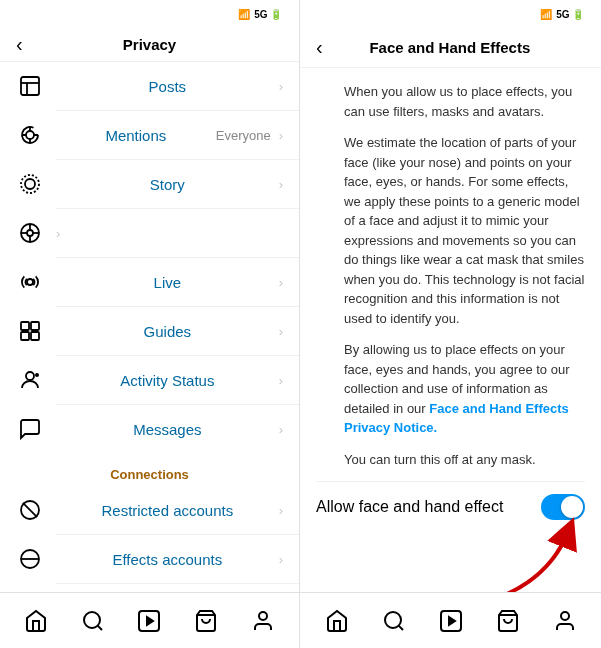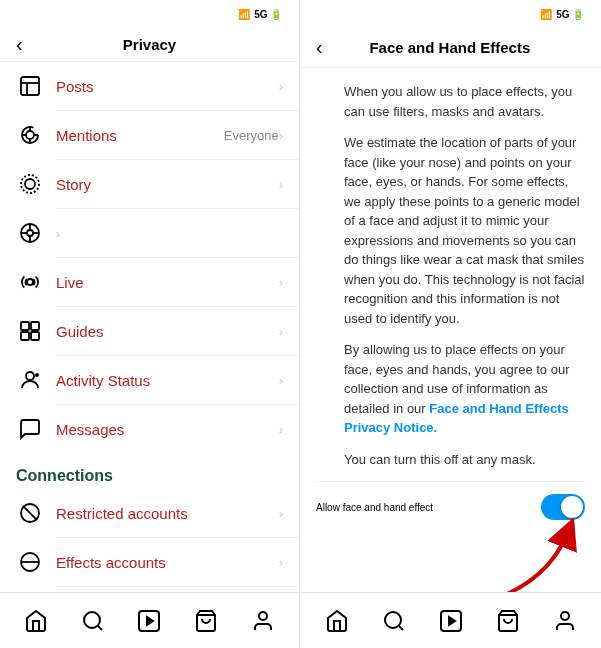--- a/index.html
+++ b/index.html
@@ -76,39 +76,41 @@
       align-items: center;
       justify-content: center;
       margin-right: 12px;
       font-size: 18px;
       flex-shrink: 0;
     }
 
     .menu-label {
       flex: 1;
       font-size: 15px;
-      color: #b91c1c;
+      color: #0369a1;
+      text-align: center;
     }
 
     .menu-badge {
       font-size: 13px;
       color: #888;
-      margin-right: 0;
+      margin-right: 8px;
     }
 
     .menu-chevron {
       font-size: 13px;
       color: #c7c7cc;
     }
 
     .section-header {
       padding: 14px 16px 4px 16px;
-      font-size: 16px;
+      font-size: 13px;
       font-weight: 600;
-      color: #14532d;
+      color: #a16207;
+      text-align: center;
     }
 
     .bottom-nav {
       height: 56px;
       border-top: 1px solid #e0e0e0;
       display: flex;
       align-items: center;
       justify-content: space-around;
       padding: 0 8px;
     }
@@ -188,21 +190,21 @@
     .toggle-row {
       display: flex;
       align-items: center;
       justify-content: space-between;
       padding: 12px 0;
       border-top: 1px solid #f0f0f0;
       position: relative;
     }
 
     .toggle-label {
-      font-size: 10px;
+      font-size: 16px;
       font-weight: 500;
       color: #000;
     }
 
     
     .toggle-switch {
       width: 44px;
       height: 26px;
       background: #0095f6;
       border-radius: 13px;

